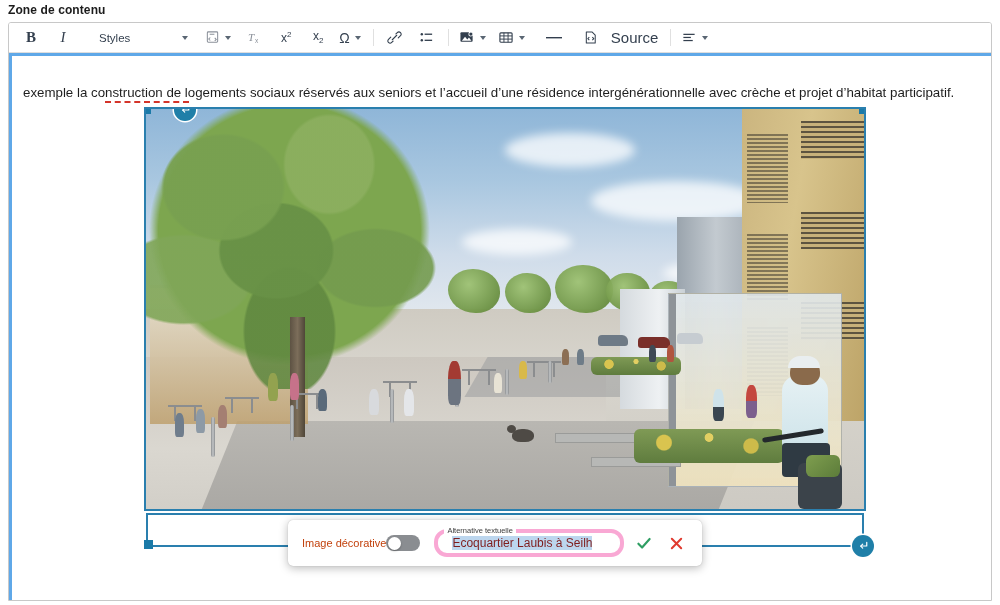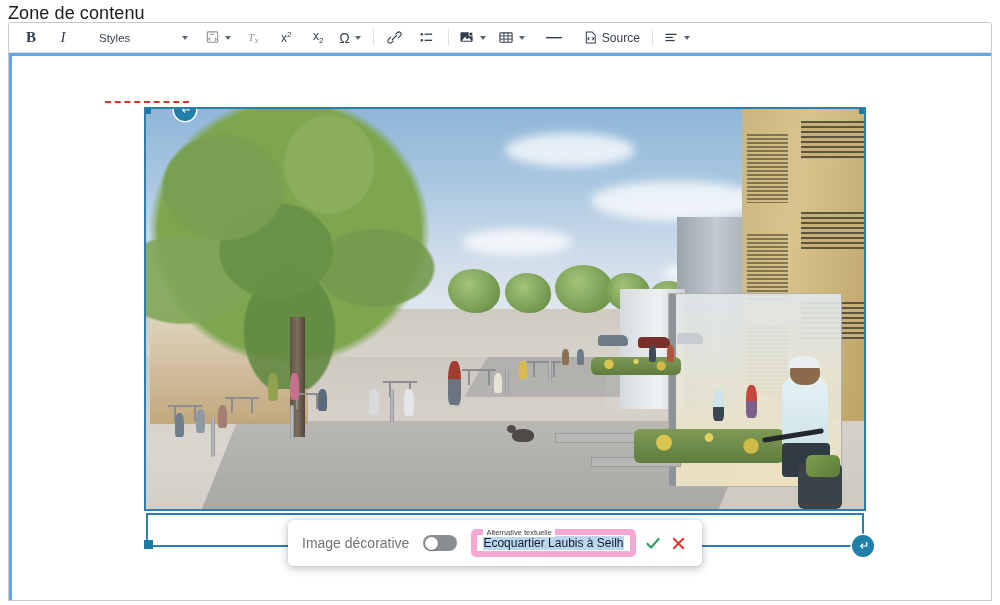--- a/index.html
+++ b/index.html
@@ -7,21 +7,21 @@
     width: 1000px; height: 605px;
     background: #ffffff;
     font-family: "Liberation Sans", sans-serif;
     overflow: hidden;
   }
   #root { position: relative; width: 1000px; height: 605px; background: #fff; }
 
   
   .field-label {
     position: absolute; left: 8px; top: 3px;
-    font-size: 18px; font-weight: normal; color: #1c1c1c;
+    font-size: 12px; font-weight: bold; color: #1c1c1c;
     letter-spacing: .1px;
   }
 
   
   .editor {
     position: absolute; left: 8px; top: 22px;
     width: 984px; height: 579px;
     border: 1px solid #c8c8c8;
     border-radius: 3px 3px 0 0;
     background: #fff;
@@ -54,21 +54,21 @@
   .tb-text.muted { color: #9aa0a6; }
   .caret {
     width: 0; height: 0; margin-left: 5px; margin-right: 2px;
     border-left: 3.5px solid transparent;
     border-right: 3.5px solid transparent;
     border-top: 4px solid #5a6673;
   }
   .tb-sep { width: 1px; height: 17px; background: #e0e0e0; margin: 0 5px; }
   .tb-sup { font-size: 12px; }
   .tb-sup sup, .tb-sup sub { font-size: 8px; }
-  .tb-source-label { font-size: 12px; color: #333f4e; margin-left: 3px; }
+  .tb-source-label { font-size: 15px; color: #333f4e; margin-left: 12px; }
   svg.ic { display: block; }
 
   
   .content {
     position: relative;
     height: 548px;
     background: #fff;
     overflow: hidden;
   }
   .blue-top-rule {
@@ -274,46 +274,46 @@
     position: absolute; left: 288px; top: 520px;
     width: 414px; height: 46px;
     background: #fff;
     border-radius: 5px;
     box-shadow: 0 2px 10px rgba(0,0,0,.28), 0 0 1px rgba(0,0,0,.25);
     display: flex; align-items: center;
     padding: 0 14px;
     box-sizing: border-box;
     z-index: 60;
   }
-  .dlg-label { font-size: 14px; color: #737373; margin-right: 14px; white-space: nowrap; }
+  .dlg-label { font-size: 11px; color: #c2410c; white-space: nowrap; }
   .toggle {
     width: 34px; height: 16px; border-radius: 9px;
     background: #8a8d91; position: relative; margin-right: 14px; flex: none;
   }
   .toggle .knob {
     position: absolute; left: 1.5px; top: 1.5px;
     width: 13px; height: 13px; border-radius: 50%;
     background: #fff; box-shadow: 0 1px 2px rgba(0,0,0,.3);
   }
   .alt-field {
     position: relative;
     width: 190px; height: 28px;
-    border: 6px solid #f9a8d4; border-radius: 5px;
+    border: 4px solid #f9a8d4; border-radius: 13px;
     display: flex; align-items: center;
-    padding: 0 6px; box-sizing: border-box;
+    padding: 0 14px; box-sizing: border-box;
     background: #fff;
   }
   .alt-legend {
     position: absolute; left: 6px; top: -6px;
     background: #fff; padding: 0 3px;
     font-size: 7.5px; color: #3c3c3c; line-height: 1;
     white-space: nowrap;
   }
   .alt-value {
-    font-size: 12px; color: #0f172a;
+    font-size: 12px; color: #7f1d1d;
     background: #bcd6ee;
     white-space: nowrap;
   }
   .dlg-btn {
     width: 24px; height: 24px; margin-left: 8px;
     display: flex; align-items: center; justify-content: center;
   }
   .dlg-btn.ok svg { stroke: #2f9e63; }
   .dlg-btn.cancel svg { stroke: #e03a2f; }
 </style>
@@ -449,20 +449,21 @@
       </div>
 
     </div>
 
     <div class="content">
 
       <div class="blue-top-rule"></div>
       <div class="blue-left-rule"></div>
       <div class="red-dash"></div>
 
+      <div class="para">exemple la construction de logements sociaux réservés aux seniors et l’accueil d’une résidence intergénérationnelle avec crèche et projet d’habitat participatif.</div>
 
       <div class="figure-wrap">
 
         <div class="img-box">
 
           <div class="scene">
             <div class="sky"></div>
             <div class="cloud" style="left:50%;top:6%;width:130px;height:34px;"></div>
             <div class="cloud" style="left:62%;top:18%;width:170px;height:40px;"></div>
             <div class="cloud" style="left:44%;top:30%;width:110px;height:26px;"></div>

